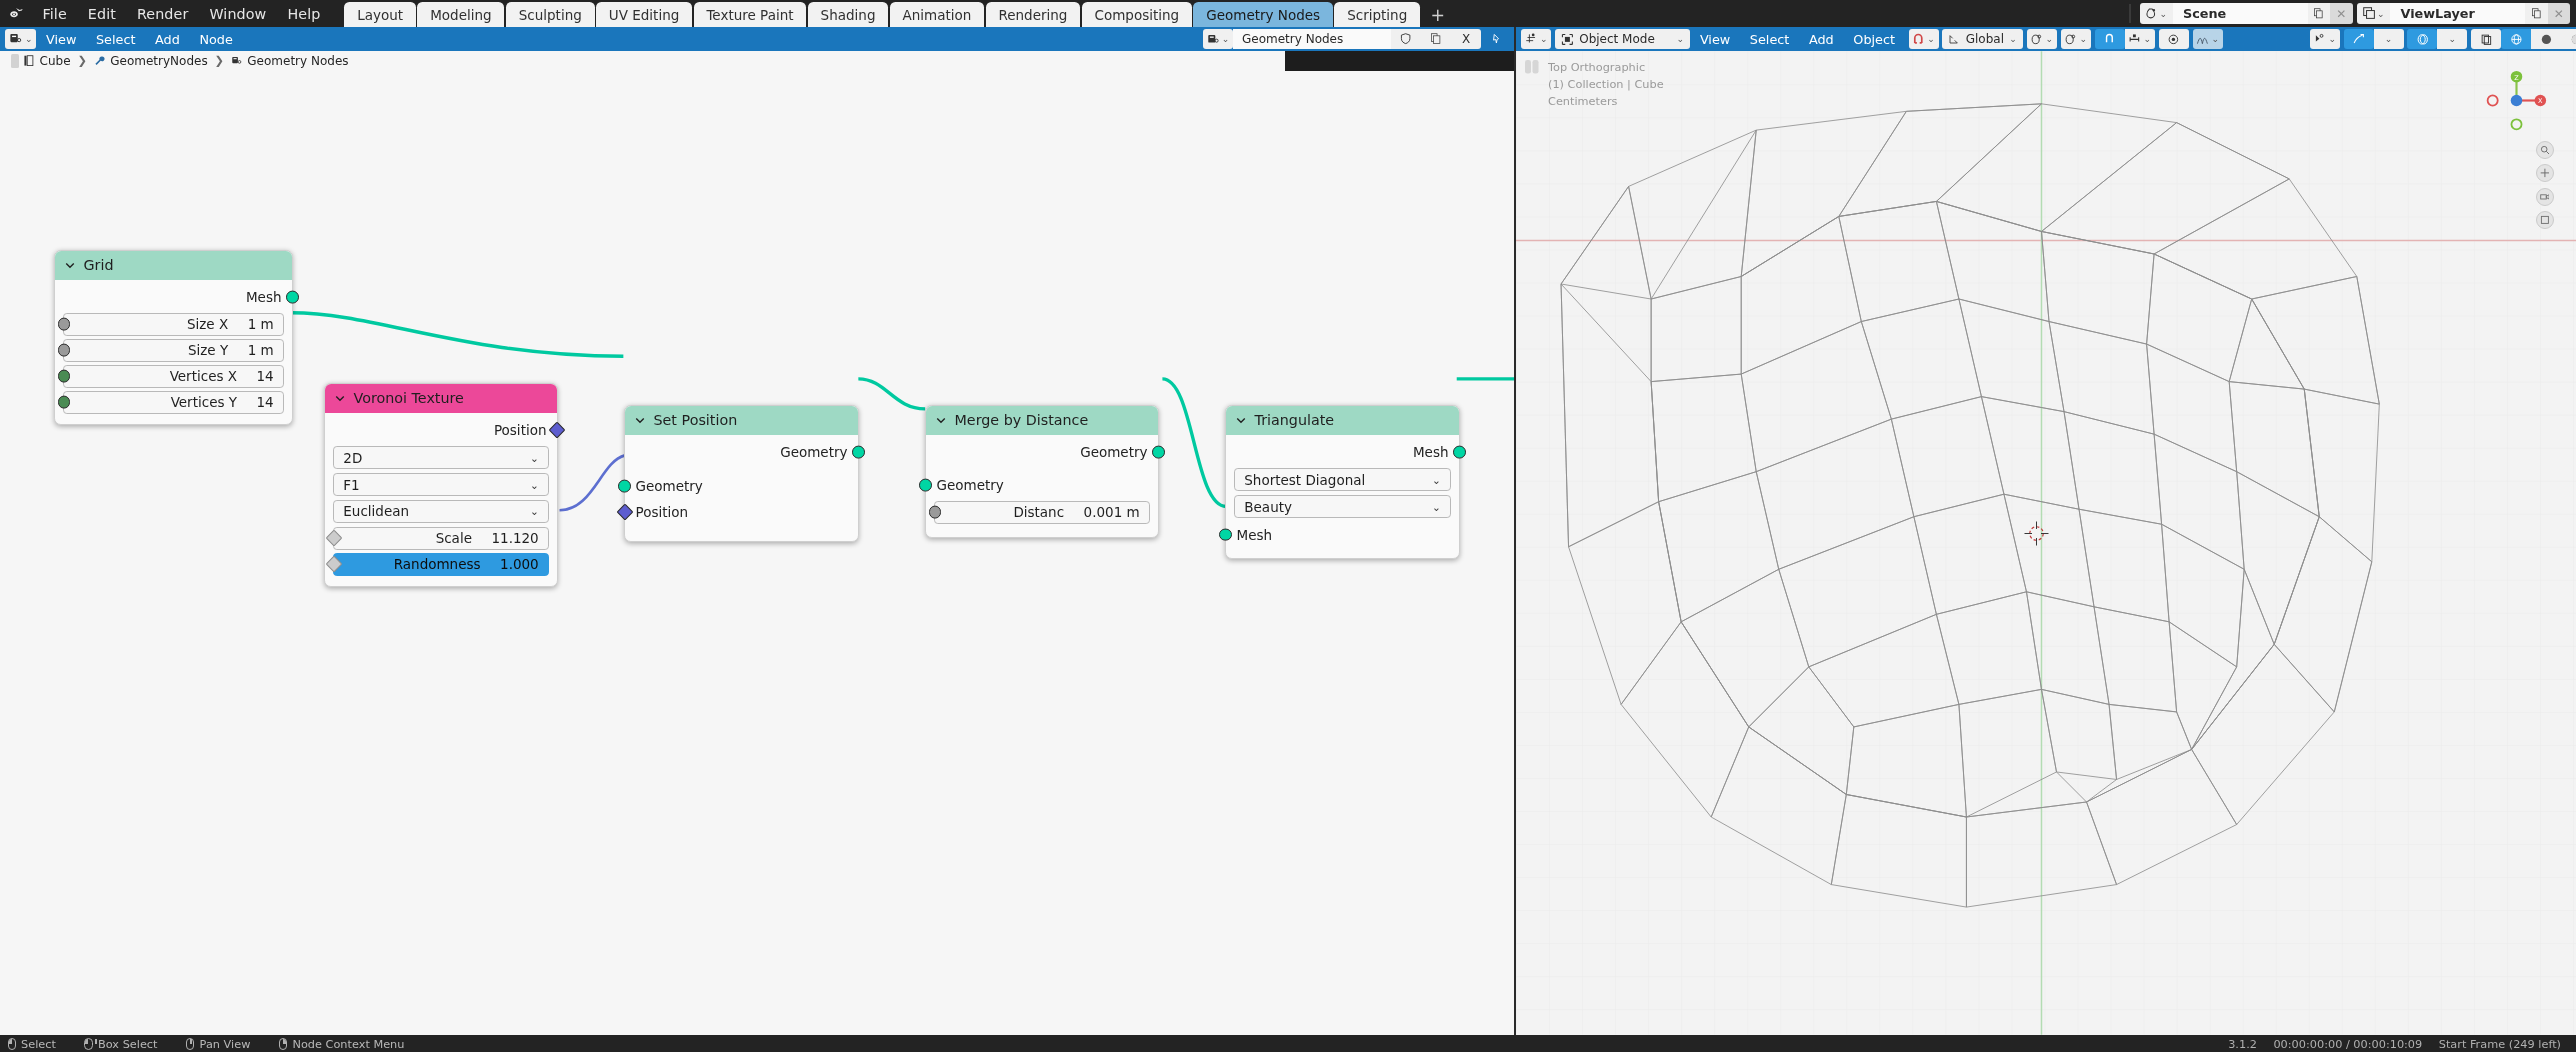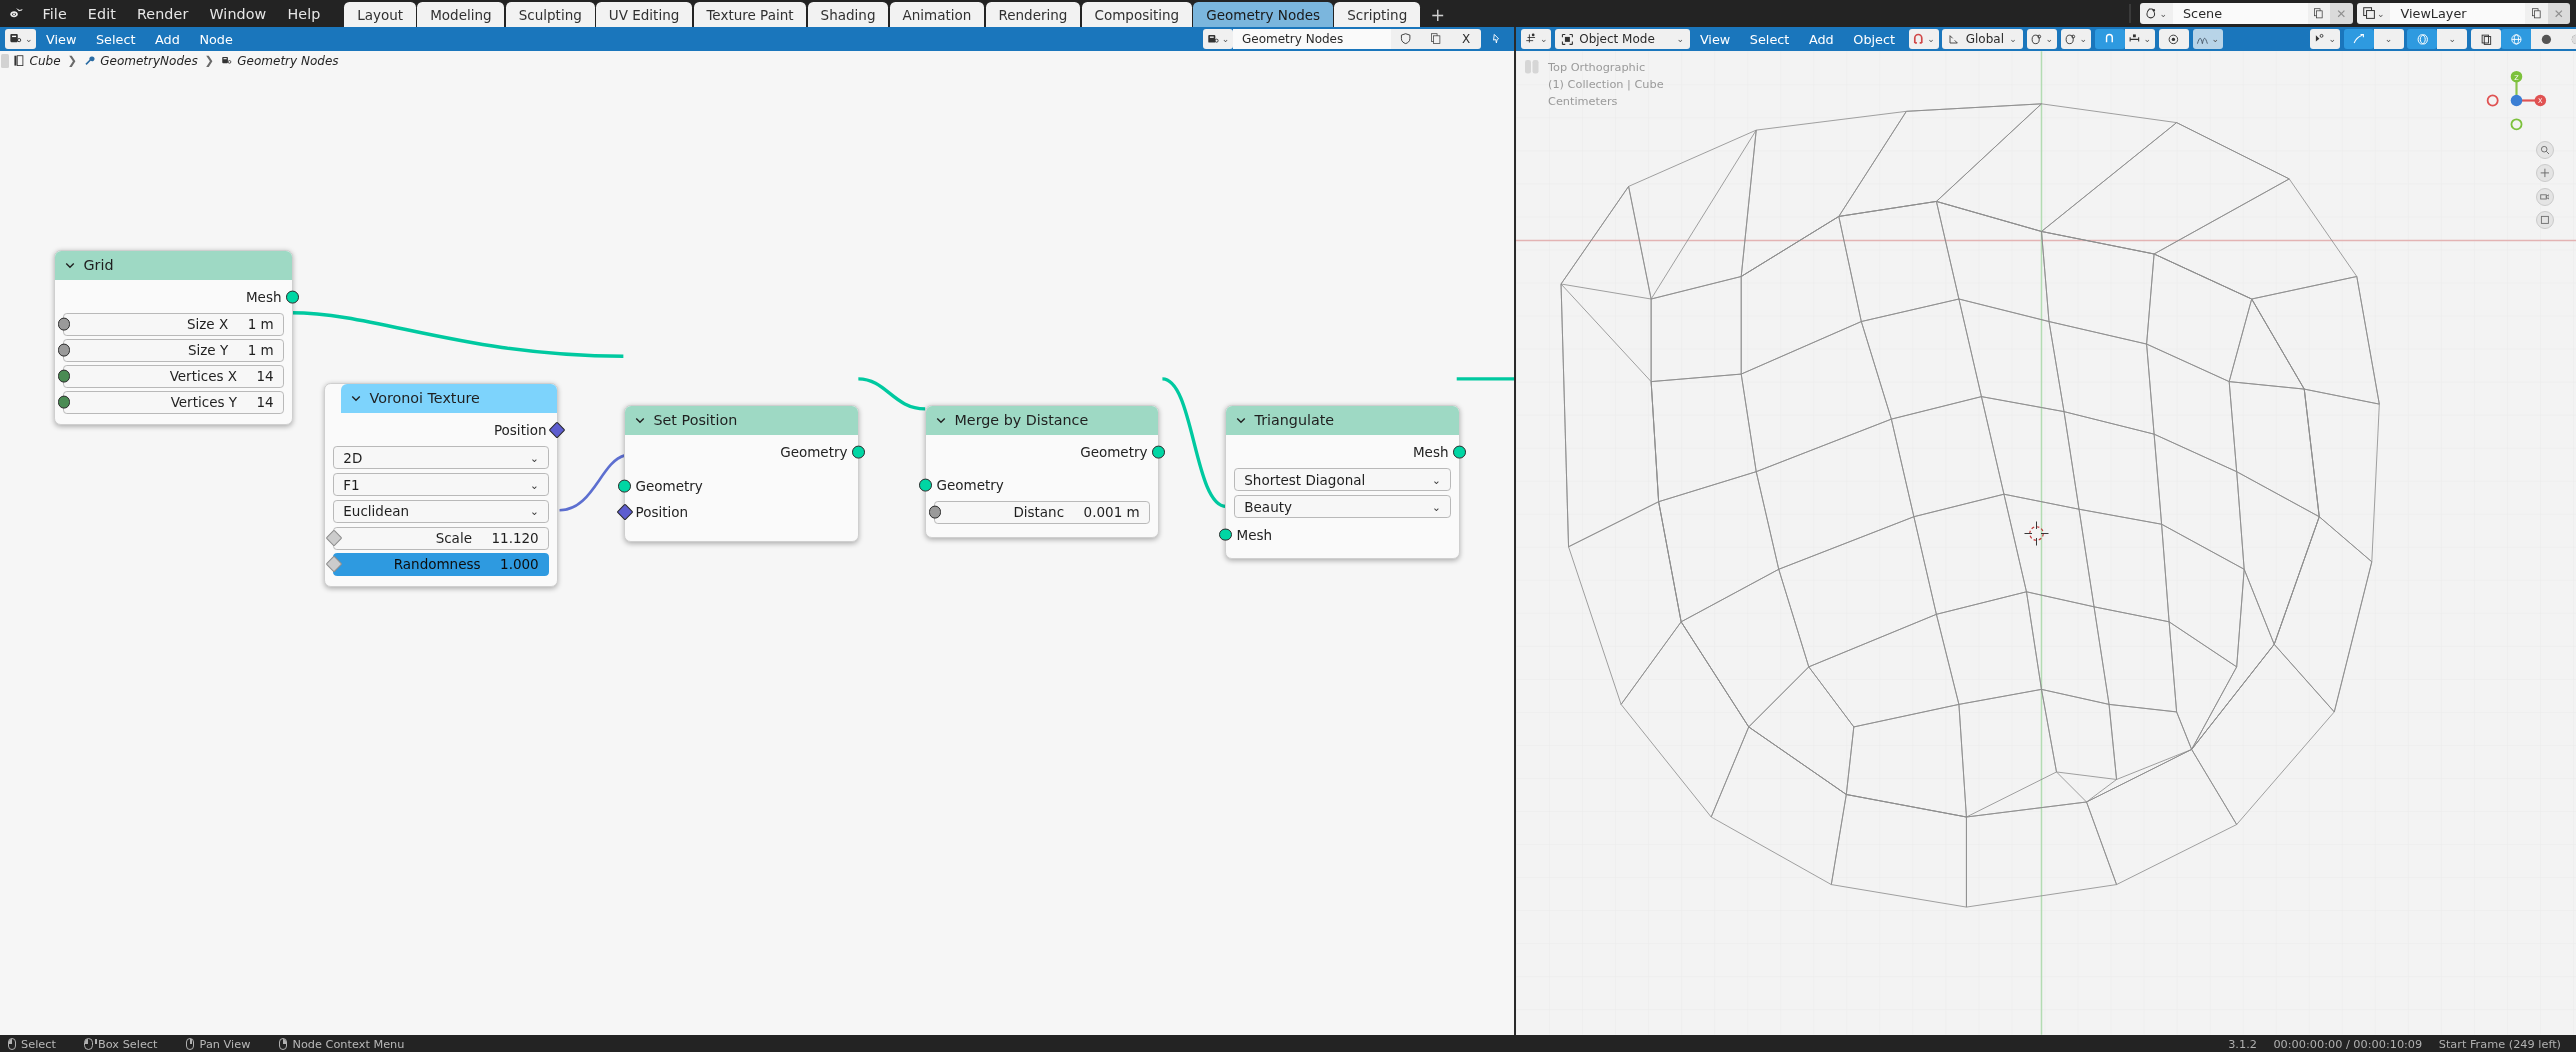--- a/index.html
+++ b/index.html
@@ -31,21 +31,21 @@
   .ws-tab.active{ background:#7bb6dd; color:#1a1a1a; }
   .ws-tab.plus{ background:transparent; color:#cfcfcf; font-size:17.3px; padding:0 9px; }
   #topbar-right{ margin-left:auto; display:flex; align-items:center; height:27px; padding-right:6px; }
   .field-group{ display:flex; align-items:center; height:21px; margin-left:4.5px; }
   .fg-icon{
     height:21px; width:33px; background:#f0f0f0; border-radius:3px 0 0 3px;
     display:flex; align-items:center; justify-content:center; gap:1.5px; color:#333;
   }
   .fg-text{
     height:21px; background:#fafafa; color:#2a2a2a; font-size:12.8px;
-    display:flex; align-items:center; padding:0 10.5px; min-width:135px;
+    display:flex; align-items:center; padding:0 10.5px; min-width:135px;font-weight:bold;
   }
   .fg-btn{
     height:21px; width:22.5px; background:#f0f0f0; display:flex;
     align-items:center; justify-content:center; color:#3a3a3a;
   }
   .fg-btn.last{ border-radius:0 3px 3px 0; background:#dadada; color:#8f8f8f; }
   .sep-v{ width:1.5px; height:19.5px; background:#3a3a3a; margin:0 4.5px; }
 
   
   .ed-header{
@@ -64,22 +64,22 @@
     display:flex; align-items:center; color:#2b2b2b; font-size:12px; padding:0 6px; gap:5.3px;
   }
   .hdr-text-field{
     height:19.5px; background:#fafafa; color:#2a2a2a; font-size:12px;
     display:flex; align-items:center; padding:0 9px; min-width:158px;
   }
   .chev{ font-size:9px; color:#555; }
 
   
   #breadcrumb{
-    position:absolute; left:0; top:51px; width:1514px; height:19.5px;
-    display:flex; align-items:center; background:#f6f6f6; padding-left:1px; gap:4.5px;font-style:italic;
+    position:absolute; left:0; top:51px; width:1285px; height:19.5px;
+    display:flex; align-items:center; background:#f6f6f6; padding-left:11px; gap:4.5px;
   }
   #breadcrumb .bc-item{ display:flex; align-items:center; gap:5.3px; color:#252525; font-size:12px; }
   #breadcrumb .bc-sep{ color:#6a6a6a; font-size:11.3px; margin:0 2.3px; }
 
   
   #node-canvas{
     position:absolute; left:0; top:71px; width:1514px; height:964px;
     background:#f6f6f6; overflow:hidden;
   }
   #noodles{ position:absolute; left:0; top:0; width:1514px; height:964px; }
@@ -87,21 +87,21 @@
   .node{
     position:absolute; background:#fafafa; border-radius:6.8px;
     box-shadow:0 1.5px 5.3px rgba(0,0,0,.28);
     border:0.8px solid #cfcfcf; overflow:visible;
   }
   .node-hdr{
     height:28.5px; border-radius:6px 6px 0 0; display:flex; align-items:center;
     padding-left:9px; gap:7.5px; font-size:14.3px; color:#1f1f1f;
   }
   .node-hdr.geo{ background:#9ed9c4; }
-  .node-hdr.tex{ background:#7dd3fc;margin-left:16px; }
+  .node-hdr.tex{ background:#ec4899; }
   .hdr-chevron{ width:12px; height:12px; }
   .node-body{ padding:4.5px 0 7.5px 0; position:relative; }
 
   .sock-row{ position:relative; height:25.5px; display:flex; align-items:center; }
   .sock-row.out{ justify-content:flex-end; padding-right:10.5px; }
   .sock-row.in{ justify-content:flex-start; padding-left:10.5px; }
   .sock-label{ font-size:13.5px; color:#232323; }
   .socket{
     position:absolute; width:12.8px; height:12.8px; border-radius:50%;
     border:0.8px solid #2b2b2b; top:50%; transform:translateY(-50%);

